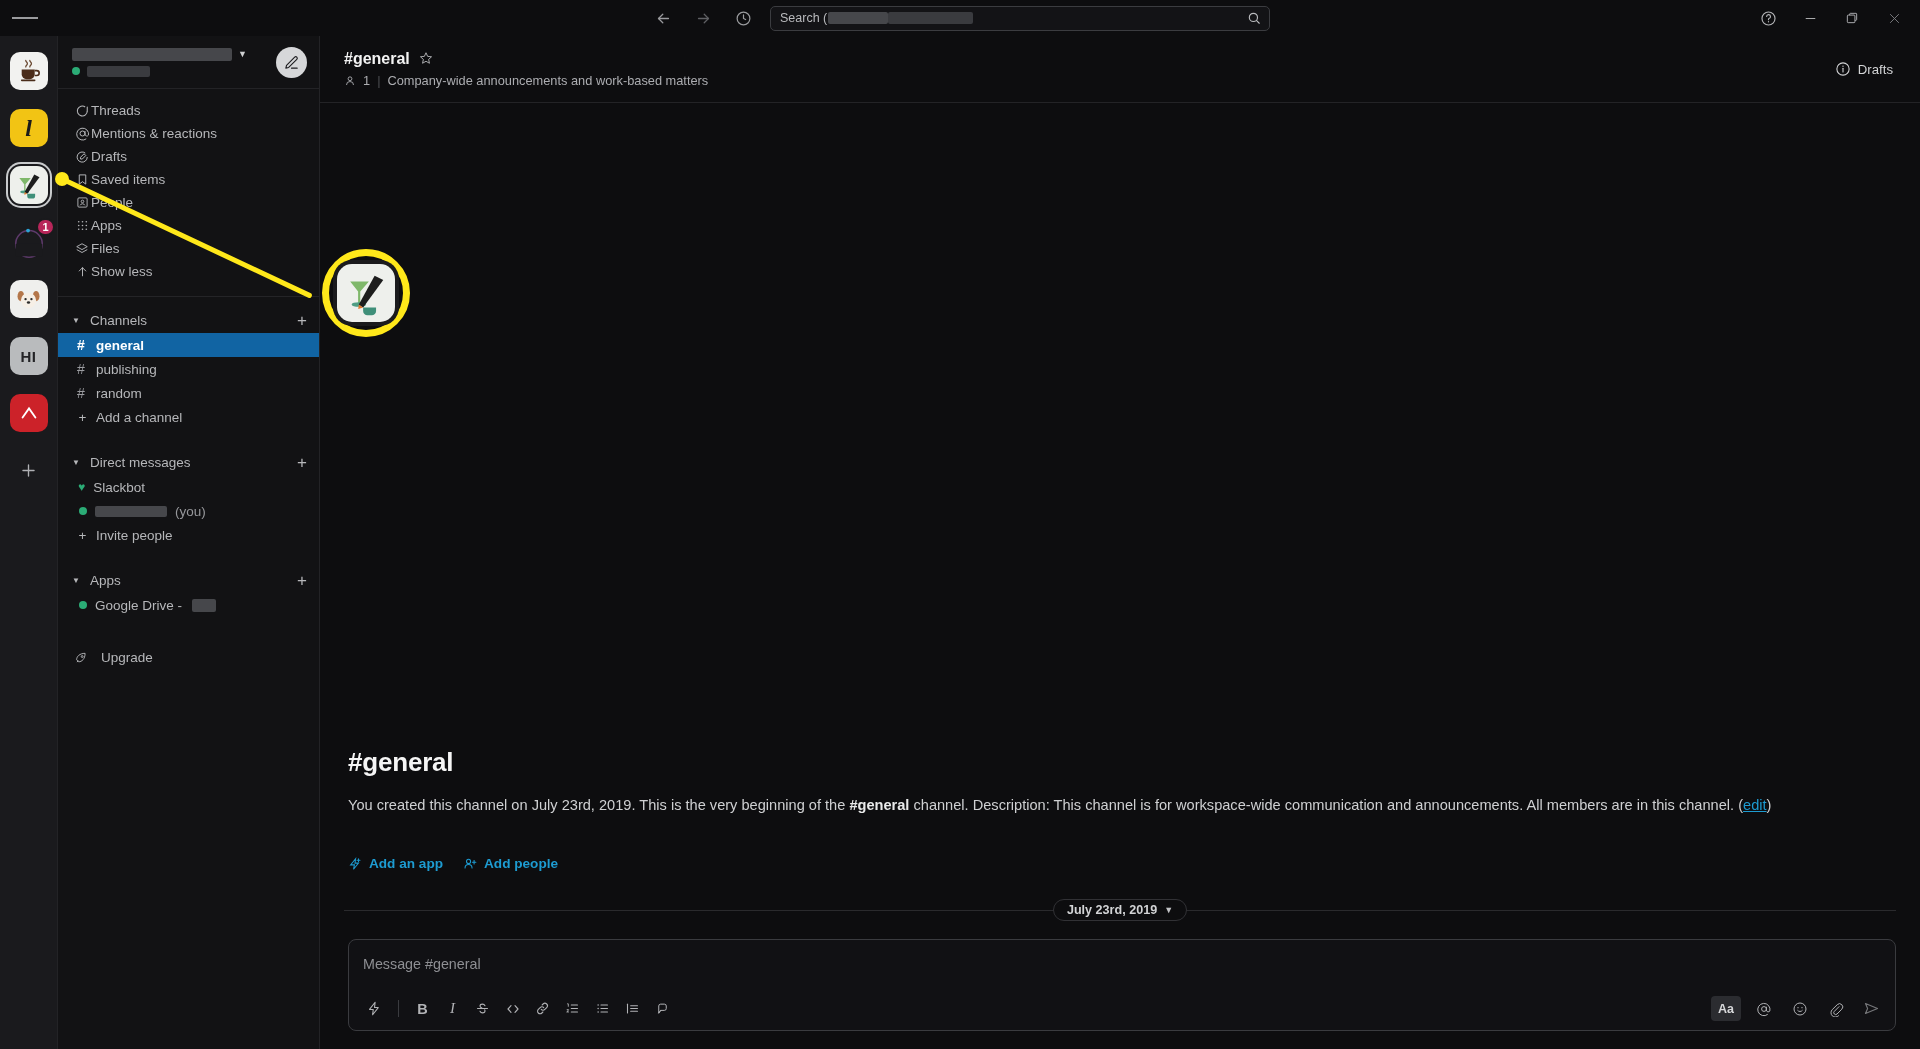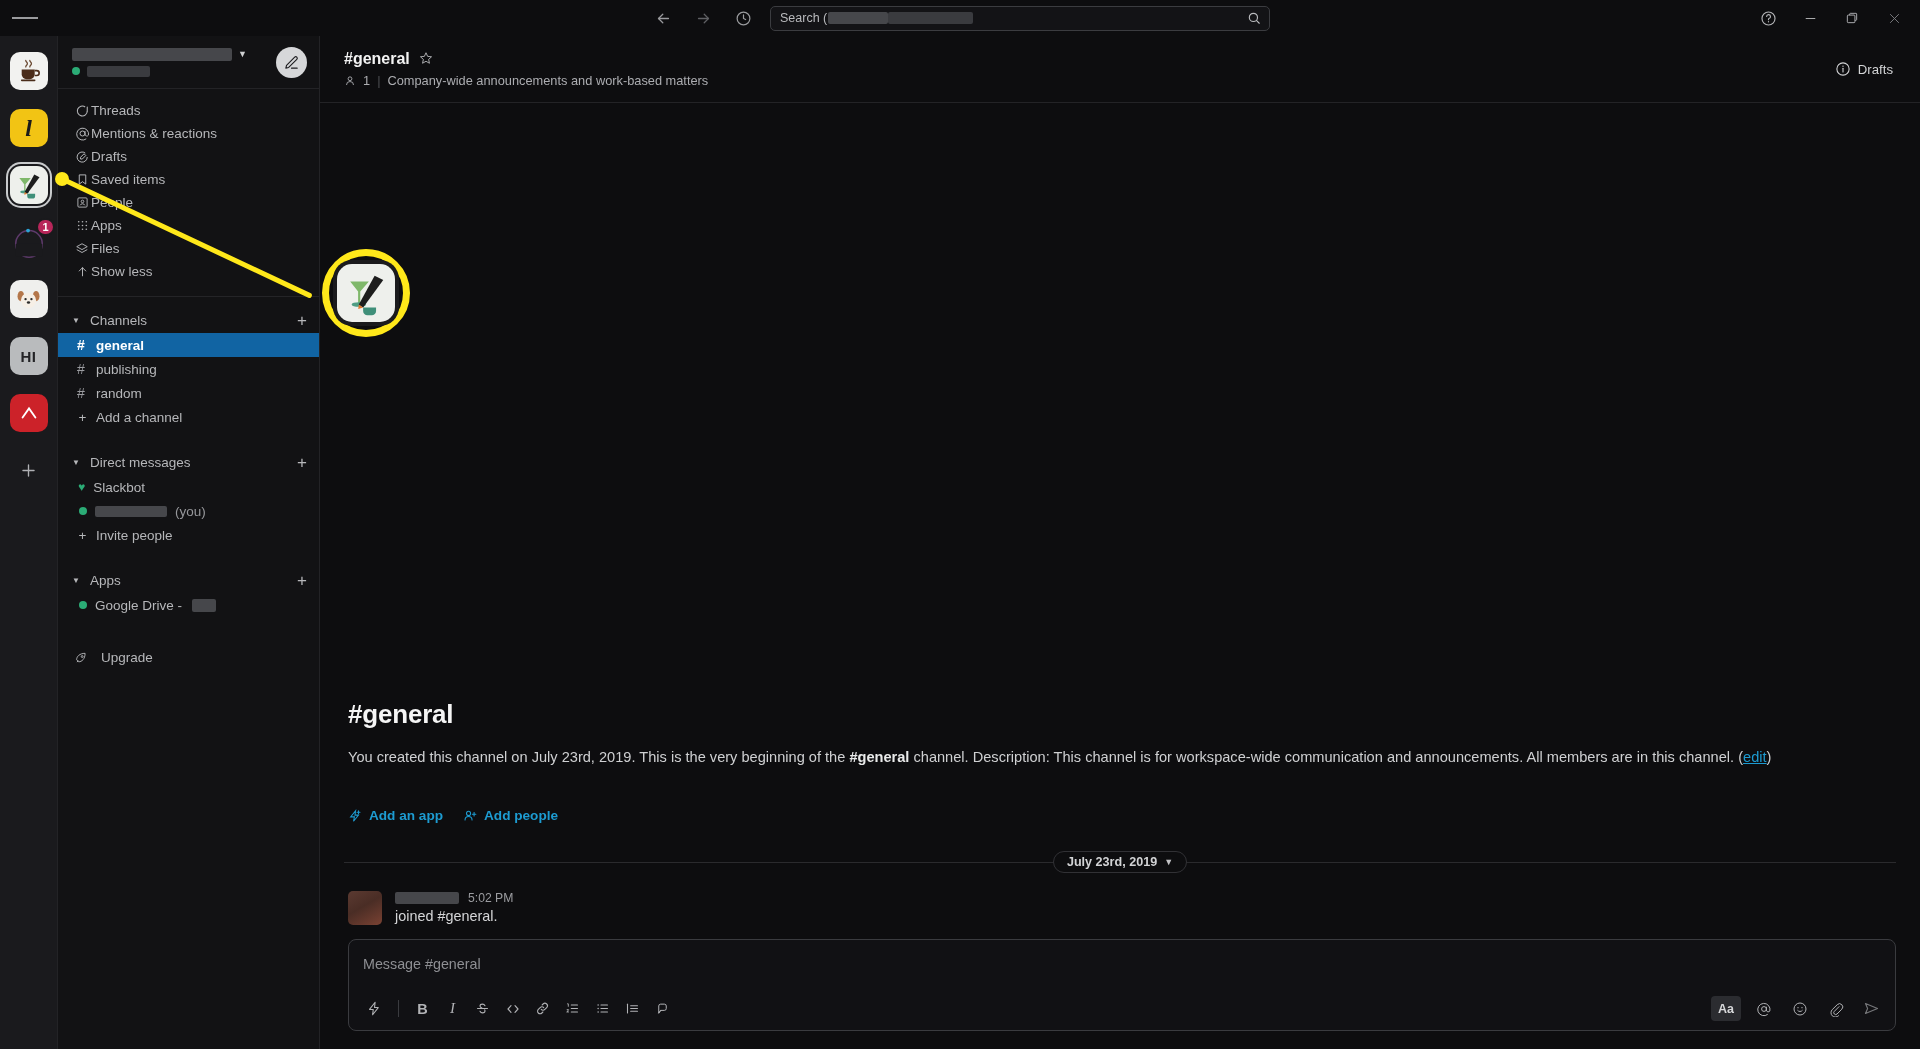--- a/index.html
+++ b/index.html
@@ -533,30 +533,20 @@
         </div>
 
         <div class="date-divider">
           <div class="line"></div>
           <div class="date-pill">
             <span>July 23rd, 2019</span>
             <span class="caret">▼</span>
           </div>
         </div>
 
-        <div class="msg">
-          <div class="avatar"></div>
-          <div class="msg-body">
-            <div class="msg-head">
-              <span class="redact" style="width:64px;height:12px;"></span>
-              <span class="msg-time">5:02 PM</span>
-            </div>
-            <div class="msg-text">joined #general.</div>
-          </div>
-        </div>
       </div>
 
       <div class="composer-wrap">
         <div class="composer">
           <div class="composer-input">Message #general</div>
           <div class="composer-toolbar">
 
             <div class="tb-btn">
               <svg width="15" height="15" viewBox="0 0 24 24" fill="none" stroke="currentColor" stroke-width="1.7" stroke-linejoin="round">
                   <path d="M13 2L4 13.5h6L9 22l9-11.5h-6z"></path>

